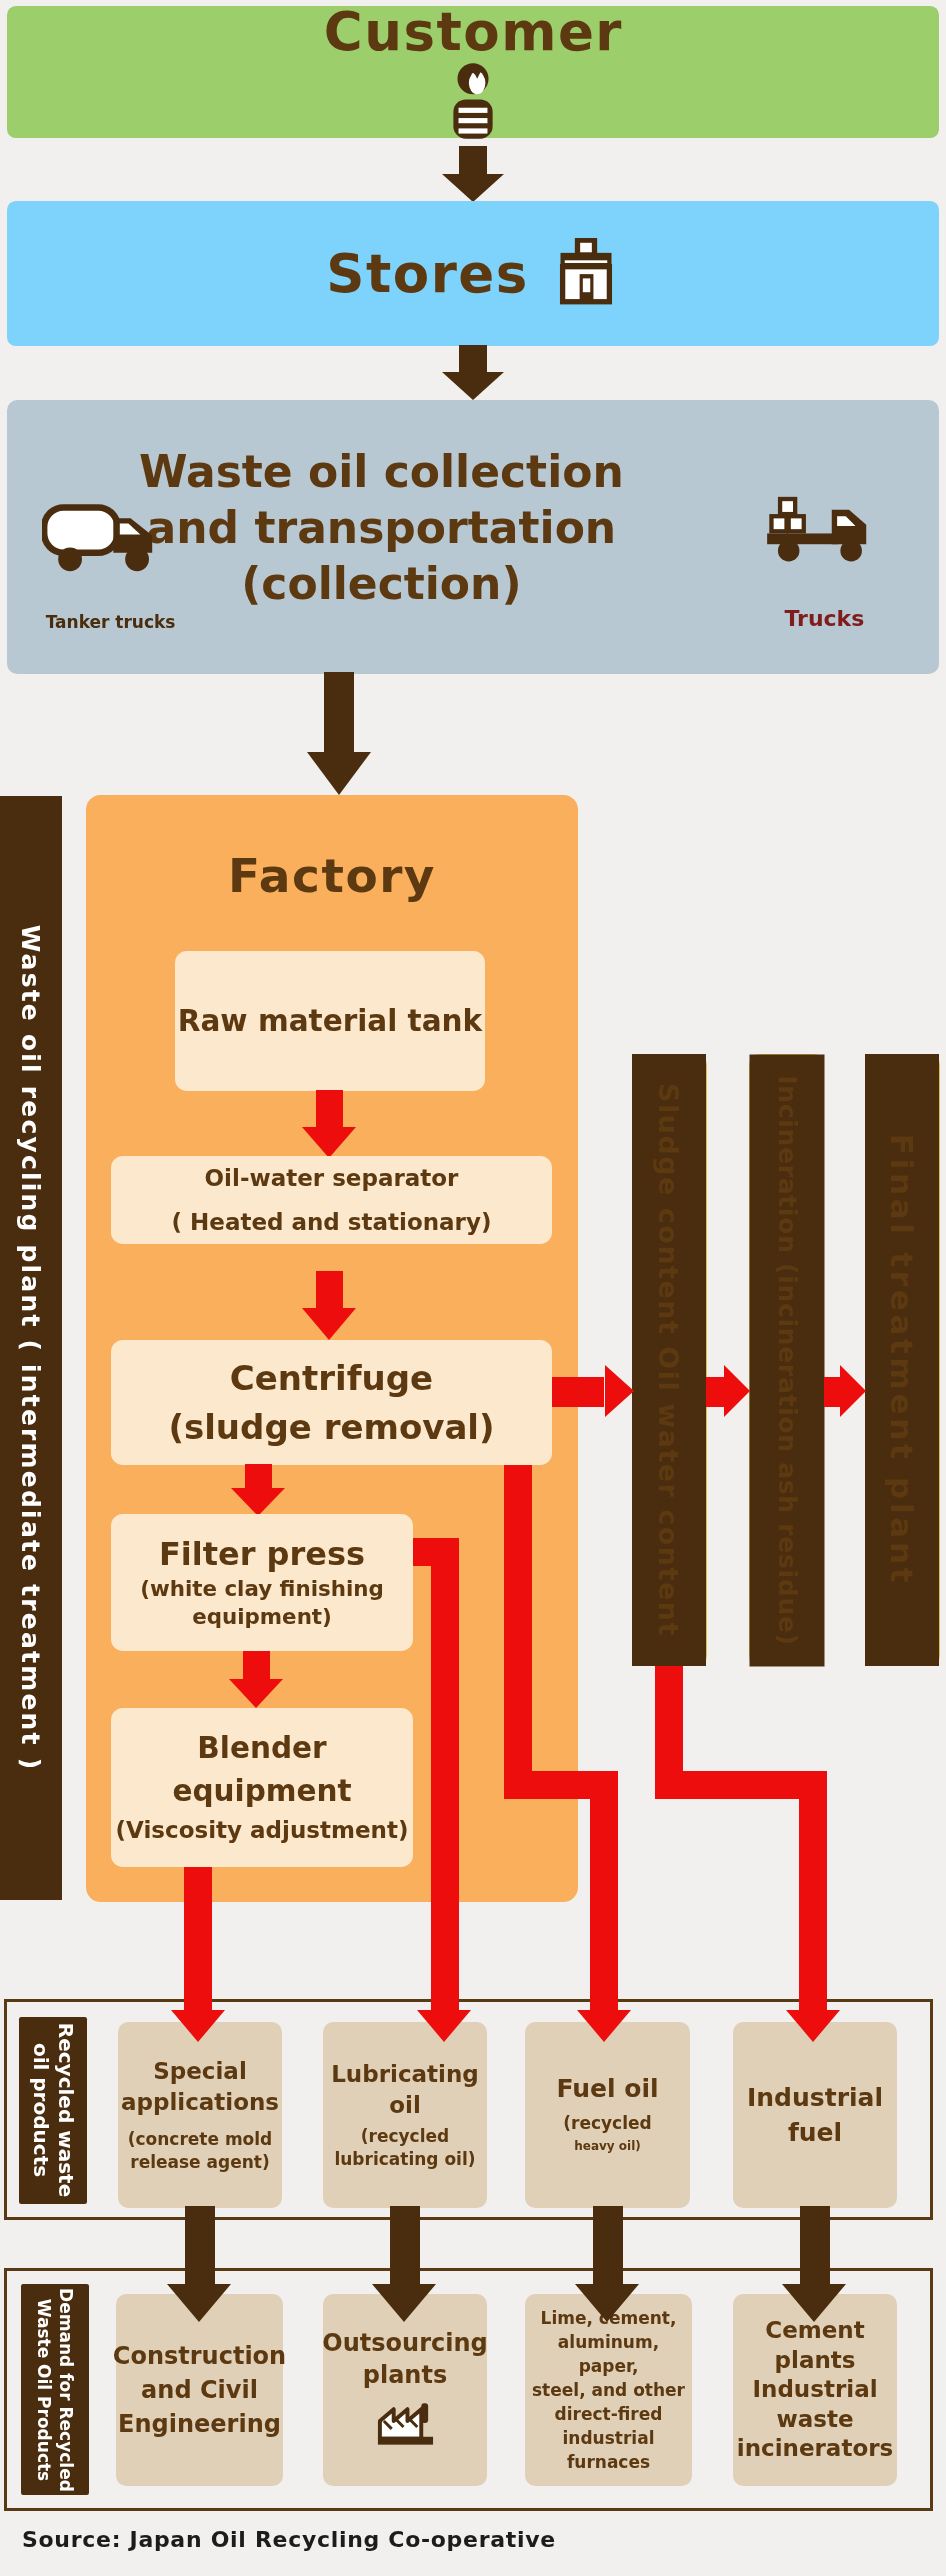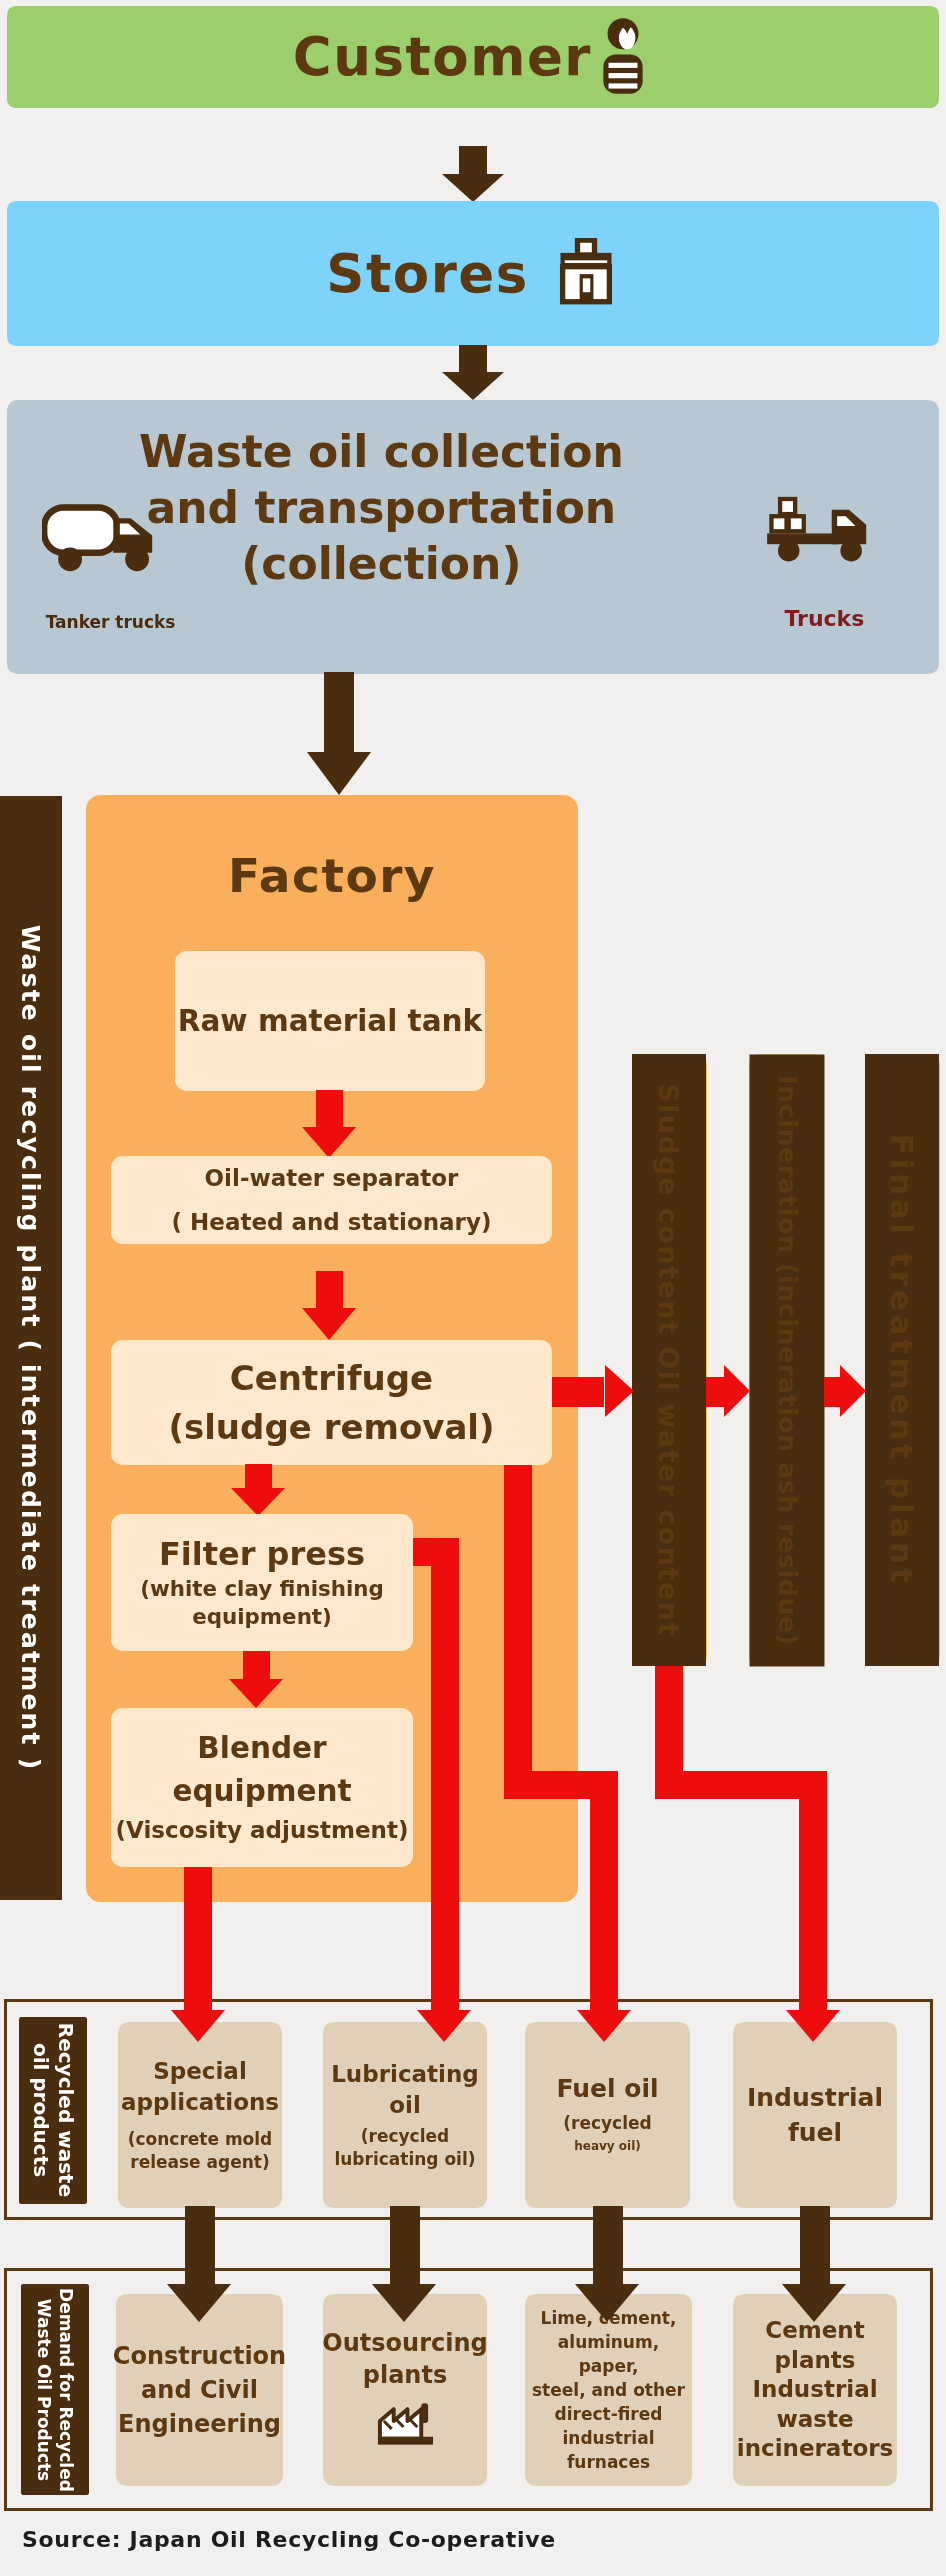--- a/index.html
+++ b/index.html
@@ -24,21 +24,21 @@
   .red{background:#ee0d0d;}
   .brown{background:#4a2c0e;}
   .srcline{color:#1c1c1c;letter-spacing:0.7px;}
   .sub{font-weight:bold;}
 </style>
 </head>
 <body>
 
 <div class="canvas">
 
-  <div class="abs box row bigbox" style="left:7.4px;top:5.9px;width:932px;height:102px;background:#9ccf6b;">
+  <div class="abs box row bigbox" style="left:7.4px;top:5.9px;width:932px;height:132px;background:#9ccf6b;flex-direction:column;">
     <span style="font-size:53px;letter-spacing:1.5px;">Customer</span>
     <span>
       <svg width="62" height="77" viewBox="0 0 60 74">
         <circle cx="30" cy="16" r="15" fill="#4a2c0e"></circle>
         <ellipse cx="34" cy="20" rx="8" ry="11" fill="#ffffff"></ellipse>
         <path d="M20 6 q12 -6 18 2 l-4 8 q-2 -8 -14 -10z" fill="#4a2c0e"></path>
         <rect x="11" y="36" width="38" height="38" rx="12" fill="#4a2c0e"></rect>
         <rect x="16" y="44" width="28" height="5" fill="#ffffff"></rect>
         <rect x="16" y="54" width="28" height="5" fill="#ffffff"></rect>
         <rect x="16" y="64" width="28" height="5" fill="#ffffff"></rect>
@@ -60,21 +60,21 @@
         <rect x="26" y="34" width="13" height="26" fill="#4a2c0e"></rect>
         <rect x="29" y="38" width="7" height="13" fill="#ffffff"></rect>
       </svg>
     </span>
   </div>
 
   <div class="shaft brown" style="left:459px;top:345px;width:28px;height:26.5px;"></div>
   <div class="tri" style="left:442px;top:372px;border-left:31px solid transparent;border-right:31px solid transparent;border-top:28px solid #4a2c0e;"></div>
 
   <div class="abs bigbox" style="left:7.4px;top:400px;width:932px;height:274px;background:#b8c8d2;border-radius:10.3px;">
-    <div class="abs box" style="left:0;top:24px;width:748px;font-size:44px;line-height:56px;color:#5c3910;">
+    <div class="abs box" style="left:0;top:44px;width:748px;font-size:44px;line-height:56px;color:#5c3910;">
       <span>Waste oil collection</span>
       <span>and transportation</span>
       <span>(collection)</span>
     </div>
     <span class="abs" style="left:35px;top:94px;">
       <svg width="121" height="83" viewBox="0 0 112 76">
         <rect x="2" y="12" width="68" height="42" rx="18" fill="#ffffff" stroke="#4a2c0e" stroke-width="6"></rect>
         <path d="M66 22 h16 l20 16 v16 h-36 z" fill="#4a2c0e"></path>
         <path d="M72 27 h8 l11 10 h-19 z" fill="#ffffff"></path>
         <circle cx="26" cy="60" r="11" fill="#4a2c0e"></circle>

